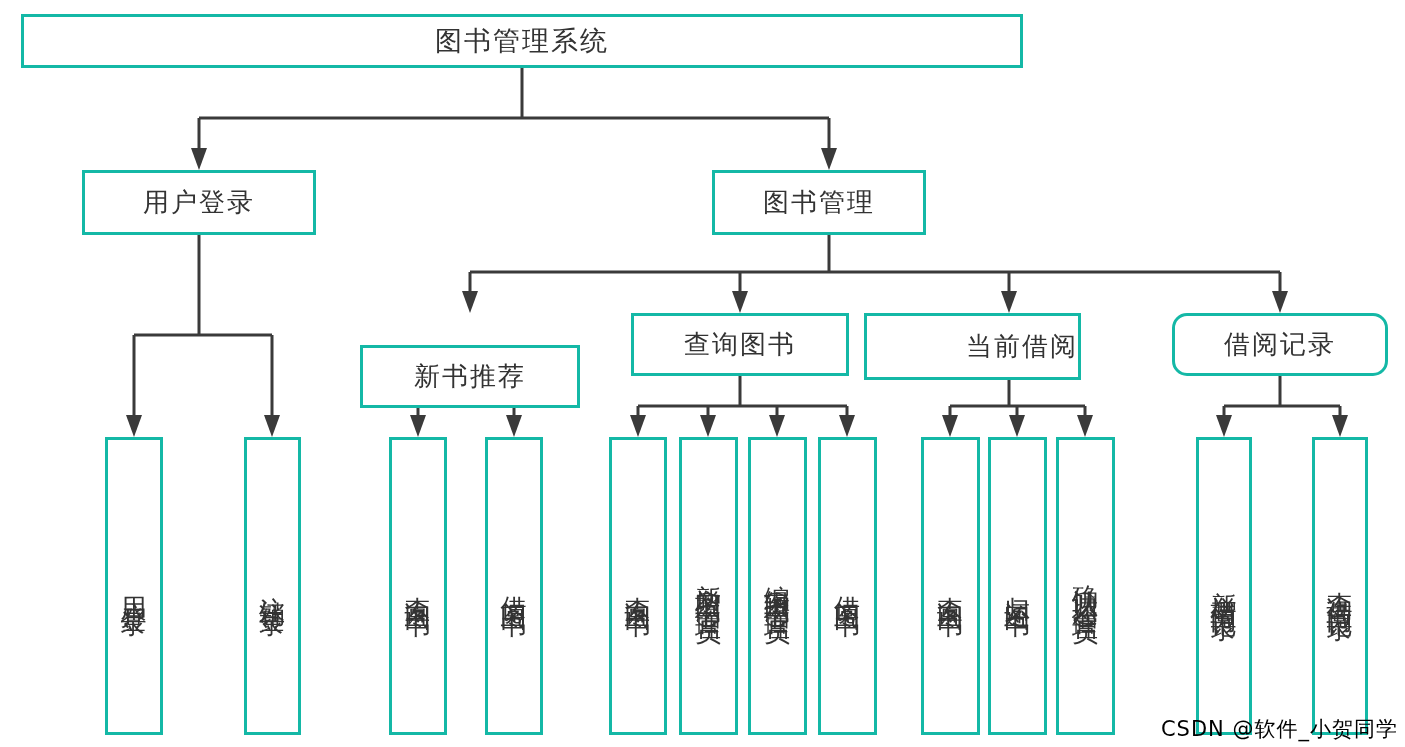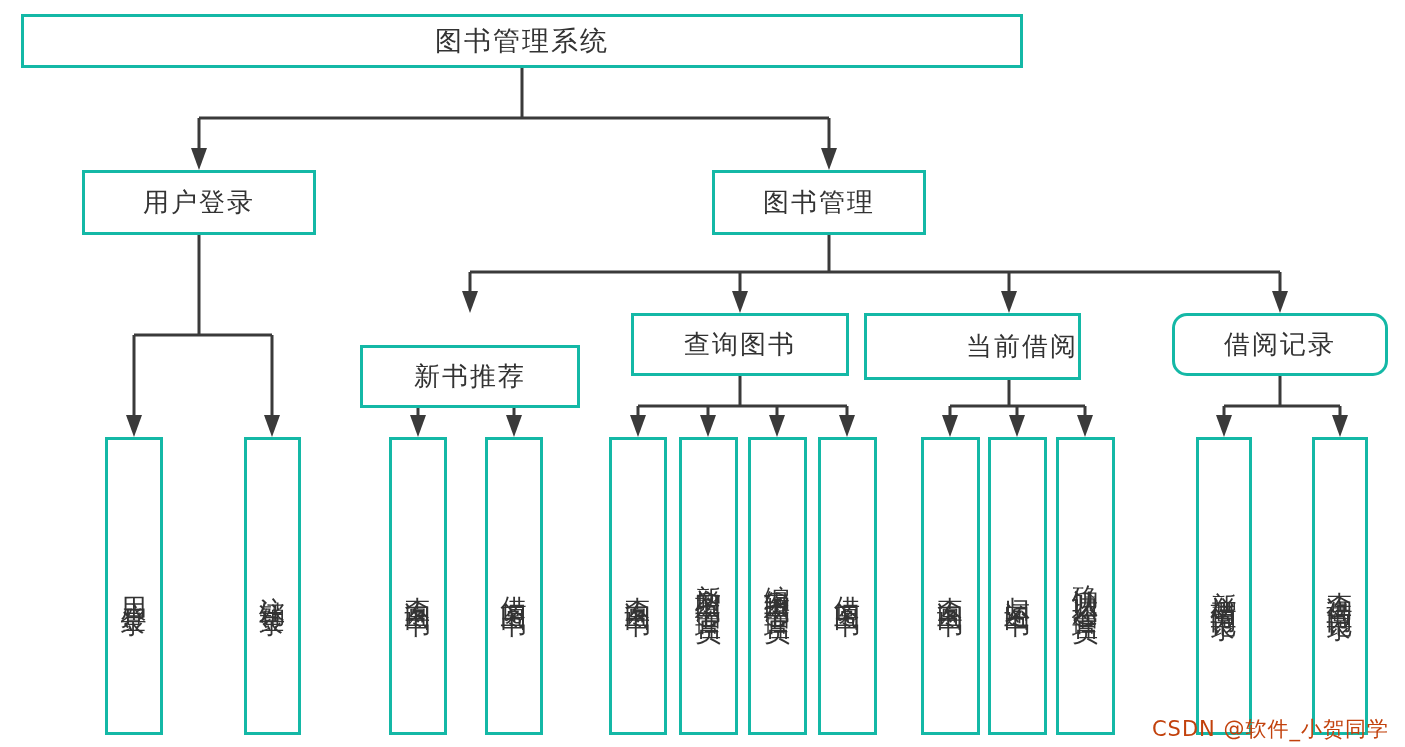--- a/index.html
+++ b/index.html
@@ -38,24 +38,24 @@
   .v-label {
     writing-mode: vertical-rl;
     text-orientation: mixed;
     font-size: 26px;
     letter-spacing: 5px;
     line-height: 1;
     color: #333333;
   }
   .watermark {
     position: absolute;
-    right: 16px;
+    right: 7px;
     bottom: 4px;
     font-size: 21px;
-    color: #c2410c;
+    color: #000000;
     letter-spacing: 1px;
     z-index: 5;
     white-space: nowrap;
   }
 </style>
 </head>
 <body>
 
 <div id="canvas">
 

